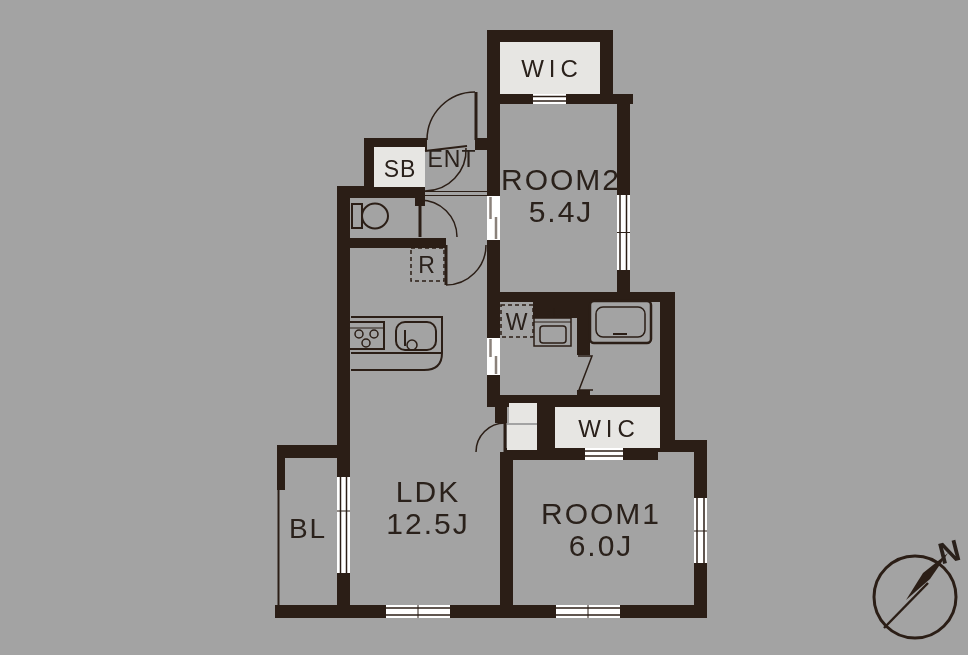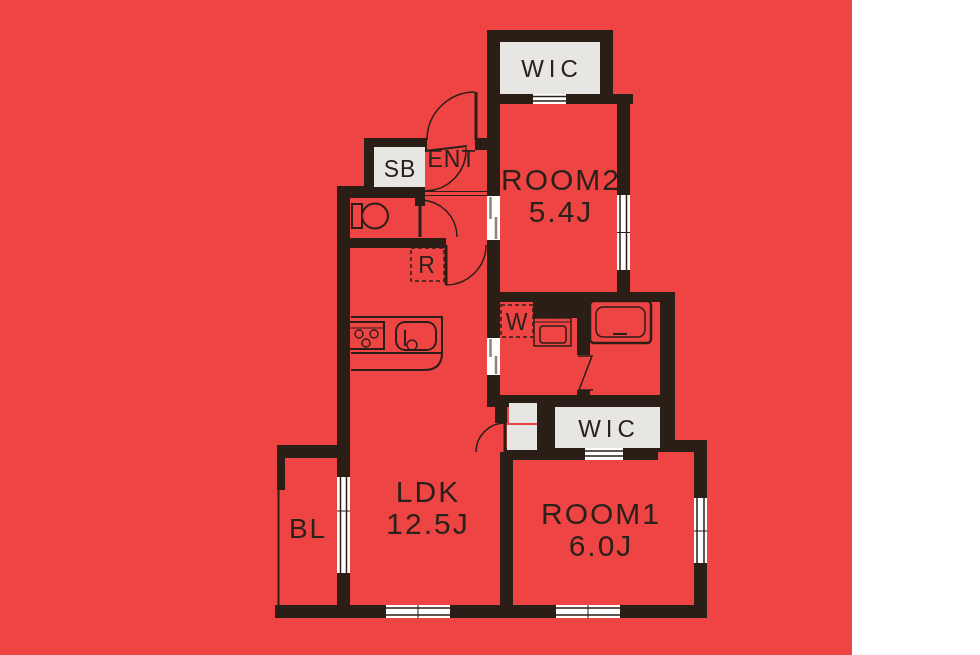--- a/index.html
+++ b/index.html
@@ -1,16 +1,16 @@
 <!DOCTYPE html>
 <html><head>
 <meta charset="utf-8">
 <style>
   html,body{margin:0;padding:0;background:#ffffff;}
-  .stage{position:relative;width:852px;height:655px;background:#ef4444;overflow:hidden;}
+  .stage{position:relative;width:968px;height:655px;background:#a3a3a3;overflow:hidden;}
   svg{display:block;}
   text{font-family:"Liberation Sans","DejaVu Sans",sans-serif;fill:#2a211b;text-anchor:middle;}
   .lbl-room{font-size:30px;letter-spacing:2px;}
   .lbl-md{font-size:23px;letter-spacing:1px;}
   .lbl-wic{font-size:24px;letter-spacing:5px;}
   .lbl-bl{font-size:28px;letter-spacing:2px;}
   .lbl-n{font-size:30px;font-weight:bold;}
   .win-bg{fill:#ffffff;stroke:none;}
   .thin{stroke-width:1.5;}
   .leaf{stroke-width:3;}

